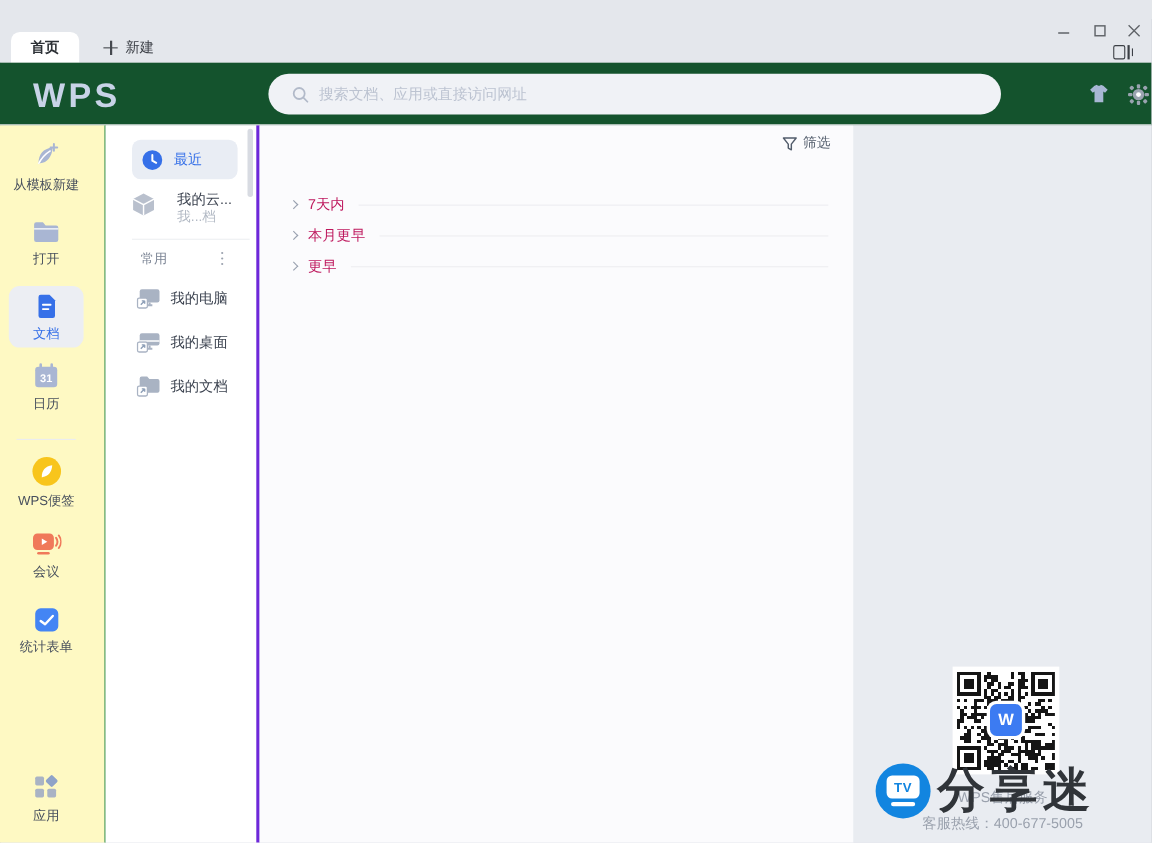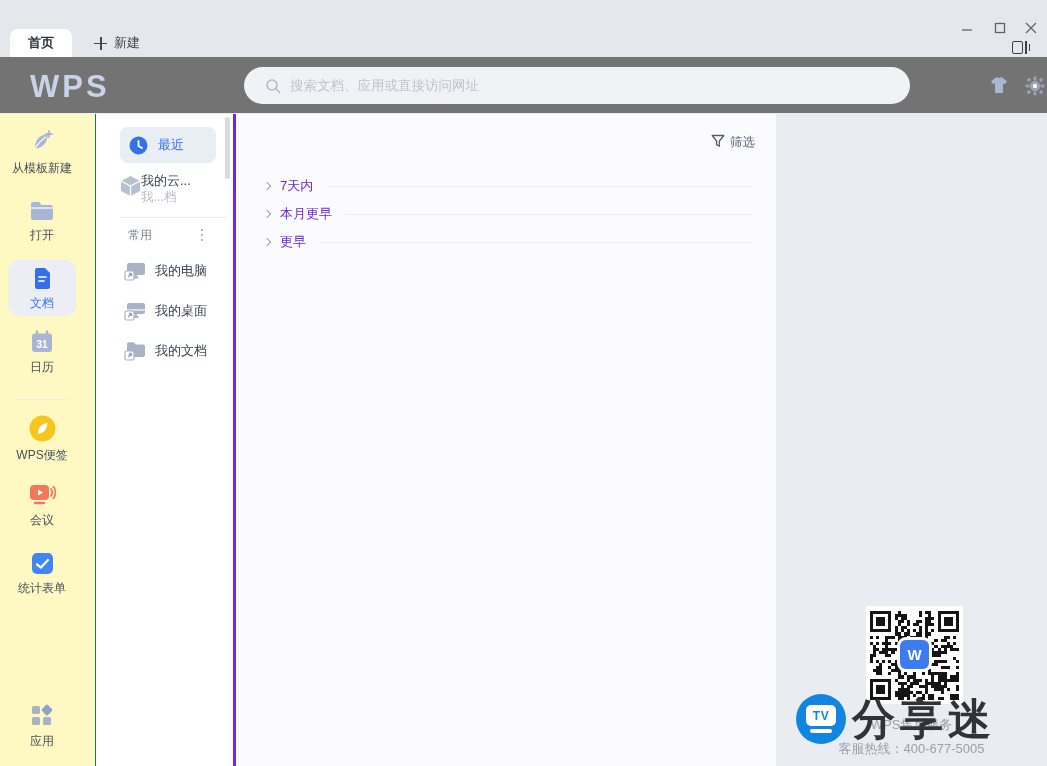--- a/index.html
+++ b/index.html
@@ -23,21 +23,21 @@
   .winbtn svg { display:block; }
   .btn-min { left:958px; top:2px; }
   .btn-max { left:991px; top:2px; }
   .btn-close { left:1022px; top:2px; }
   .dock-toggle { position:absolute; left:1012px; top:22px; width:20px; height:17px; display:flex; align-items:center; }
   .dock-rect { width:11px; height:13px; border:1.6px solid #3c4046; border-radius:2px; }
   .dock-line { width:1.6px; height:13px; background:#3c4046; margin-left:2px; }
   .dock-tick { width:1.6px; height:7px; background:#3c4046; margin-left:2px; }
 
   
-  .header { position:absolute; left:0; top:40px; width:1047px; height:57px; background:#737373;
+  .header { position:absolute; left:0; top:40px; width:1047px; height:57px; background:#14532d;
             border-bottom:1px solid #ecedf0; }
   .logo { position:absolute; left:30px; top:12px; font-size:31px; font-weight:700; letter-spacing:3px;
           color:#c8d3e7; font-style:normal; }
   .searchbar { position:absolute; left:244px; top:10px; width:666px; height:37px; background:#f0f2f6;
                border-radius:19px; display:flex; align-items:center; padding-left:21px; gap:9px; }
   .searchbar input { border:none; outline:none; background:transparent; font-size:13.5px; color:#3a3f48;
                      width:560px; font-family:inherit; }
   .searchbar input::placeholder { color:#bcc3d1; }
   .hdr-icon { position:absolute; top:18px; width:22px; height:22px; }
   .skin { left:988px; }
@@ -55,41 +55,41 @@
   .sb1-label { font-size:12px; color:#474f5d; margin-top:5px; white-space:nowrap; }
   .sb1-active { position:absolute; left:8px; top:146px; width:68px; height:56px; background:#eceef3;
                 border-radius:10px; }
   .active .sb1-label { color:#3670e8; }
   .sb1-divider { position:absolute; left:15px; top:285px; width:54px; height:1px; background:#ebedf0; }
 
   
   .nav-recent { position:absolute; left:24px; top:13px; width:96px; height:36px; background:#e9edf4;
                 border-radius:8px; display:flex; align-items:center; padding-left:9px; gap:10px; }
   .nav-recent-label { font-size:13px; color:#3670e8; }
-  .nav-cloud { position:absolute; left:24px; top:58px; width:108px; display:flex; gap:0; }
+  .nav-cloud { position:absolute; left:24px; top:58px; width:108px; display:flex; gap:20px; }
   .cloud-texts { display:flex; flex-direction:column; }
   .cloud-title { font-size:13px; color:#3c4350; line-height:17px; }
   .cloud-sub { font-size:12.5px; color:#b3bac5; line-height:16px; }
   .sb2-divider { position:absolute; left:24px; top:103px; width:107px; height:1px; background:#edeff2; }
   .sb2-section { position:absolute; left:32px; top:113px; font-size:12px; color:#7b8494; }
   .dots-menu { position:absolute; left:100px; top:114px; width:12px; height:14px; display:flex;
                flex-direction:column; align-items:center; justify-content:space-between; padding:1px 0; }
   .dots-menu i { width:2.4px; height:2.4px; border-radius:50%; background:#9aa2ae; }
   .nav-item { position:absolute; left:28px; width:108px; height:22px; display:flex; align-items:center; gap:9px; }
   .nav-item span { font-size:13px; color:#3c4350; white-space:nowrap; }
   .sb2-scroll { position:absolute; right:3px; top:3px; width:5px; height:62px; border-radius:3px; background:#d8dbe2; }
 
   
-  .filter { position:absolute; right:21px; top:20px; display:flex; align-items:flex-start; gap:5px; }
+  .filter { position:absolute; right:21px; top:8px; display:flex; align-items:center; gap:5px; }
   .filter span { font-size:12.5px; color:#525c6b; }
   .groups { position:absolute; left:0; top:58px; width:100%; }
   .group-row { height:28px; display:flex; align-items:center; padding-left:28px; padding-right:23px; }
   .chev { width:6px; height:6px; border-top:1.5px solid #98a0af; border-right:1.5px solid #98a0af;
           transform:rotate(45deg); margin-right:10px; flex:none; }
-  .group-label { font-size:13px; color:#6d28d9; white-space:nowrap; margin-right:13px; }
+  .group-label { font-size:13px; color:#be185d; white-space:nowrap; margin-right:13px; }
   .group-line { flex:1; height:1px; background:#ededf1; }
 
   
   .qr-box { position:absolute; left:90px; top:492px; width:97px; height:98px; background:#ffffff;
             display:flex; align-items:center; justify-content:center; }
   .qr-logo { position:absolute; left:34px; top:34px; width:29px; height:29px; background:#3c7bf2;
              border-radius:6px; display:flex; align-items:center; justify-content:center;
              color:#ffffff; font-weight:700; font-size:15px; box-shadow:0 0 0 3px #ffffff; }
   .promo-title { position:absolute; left:0; top:602px; width:100%; text-align:center;
                  font-size:13px; color:#9aa1ad; }

